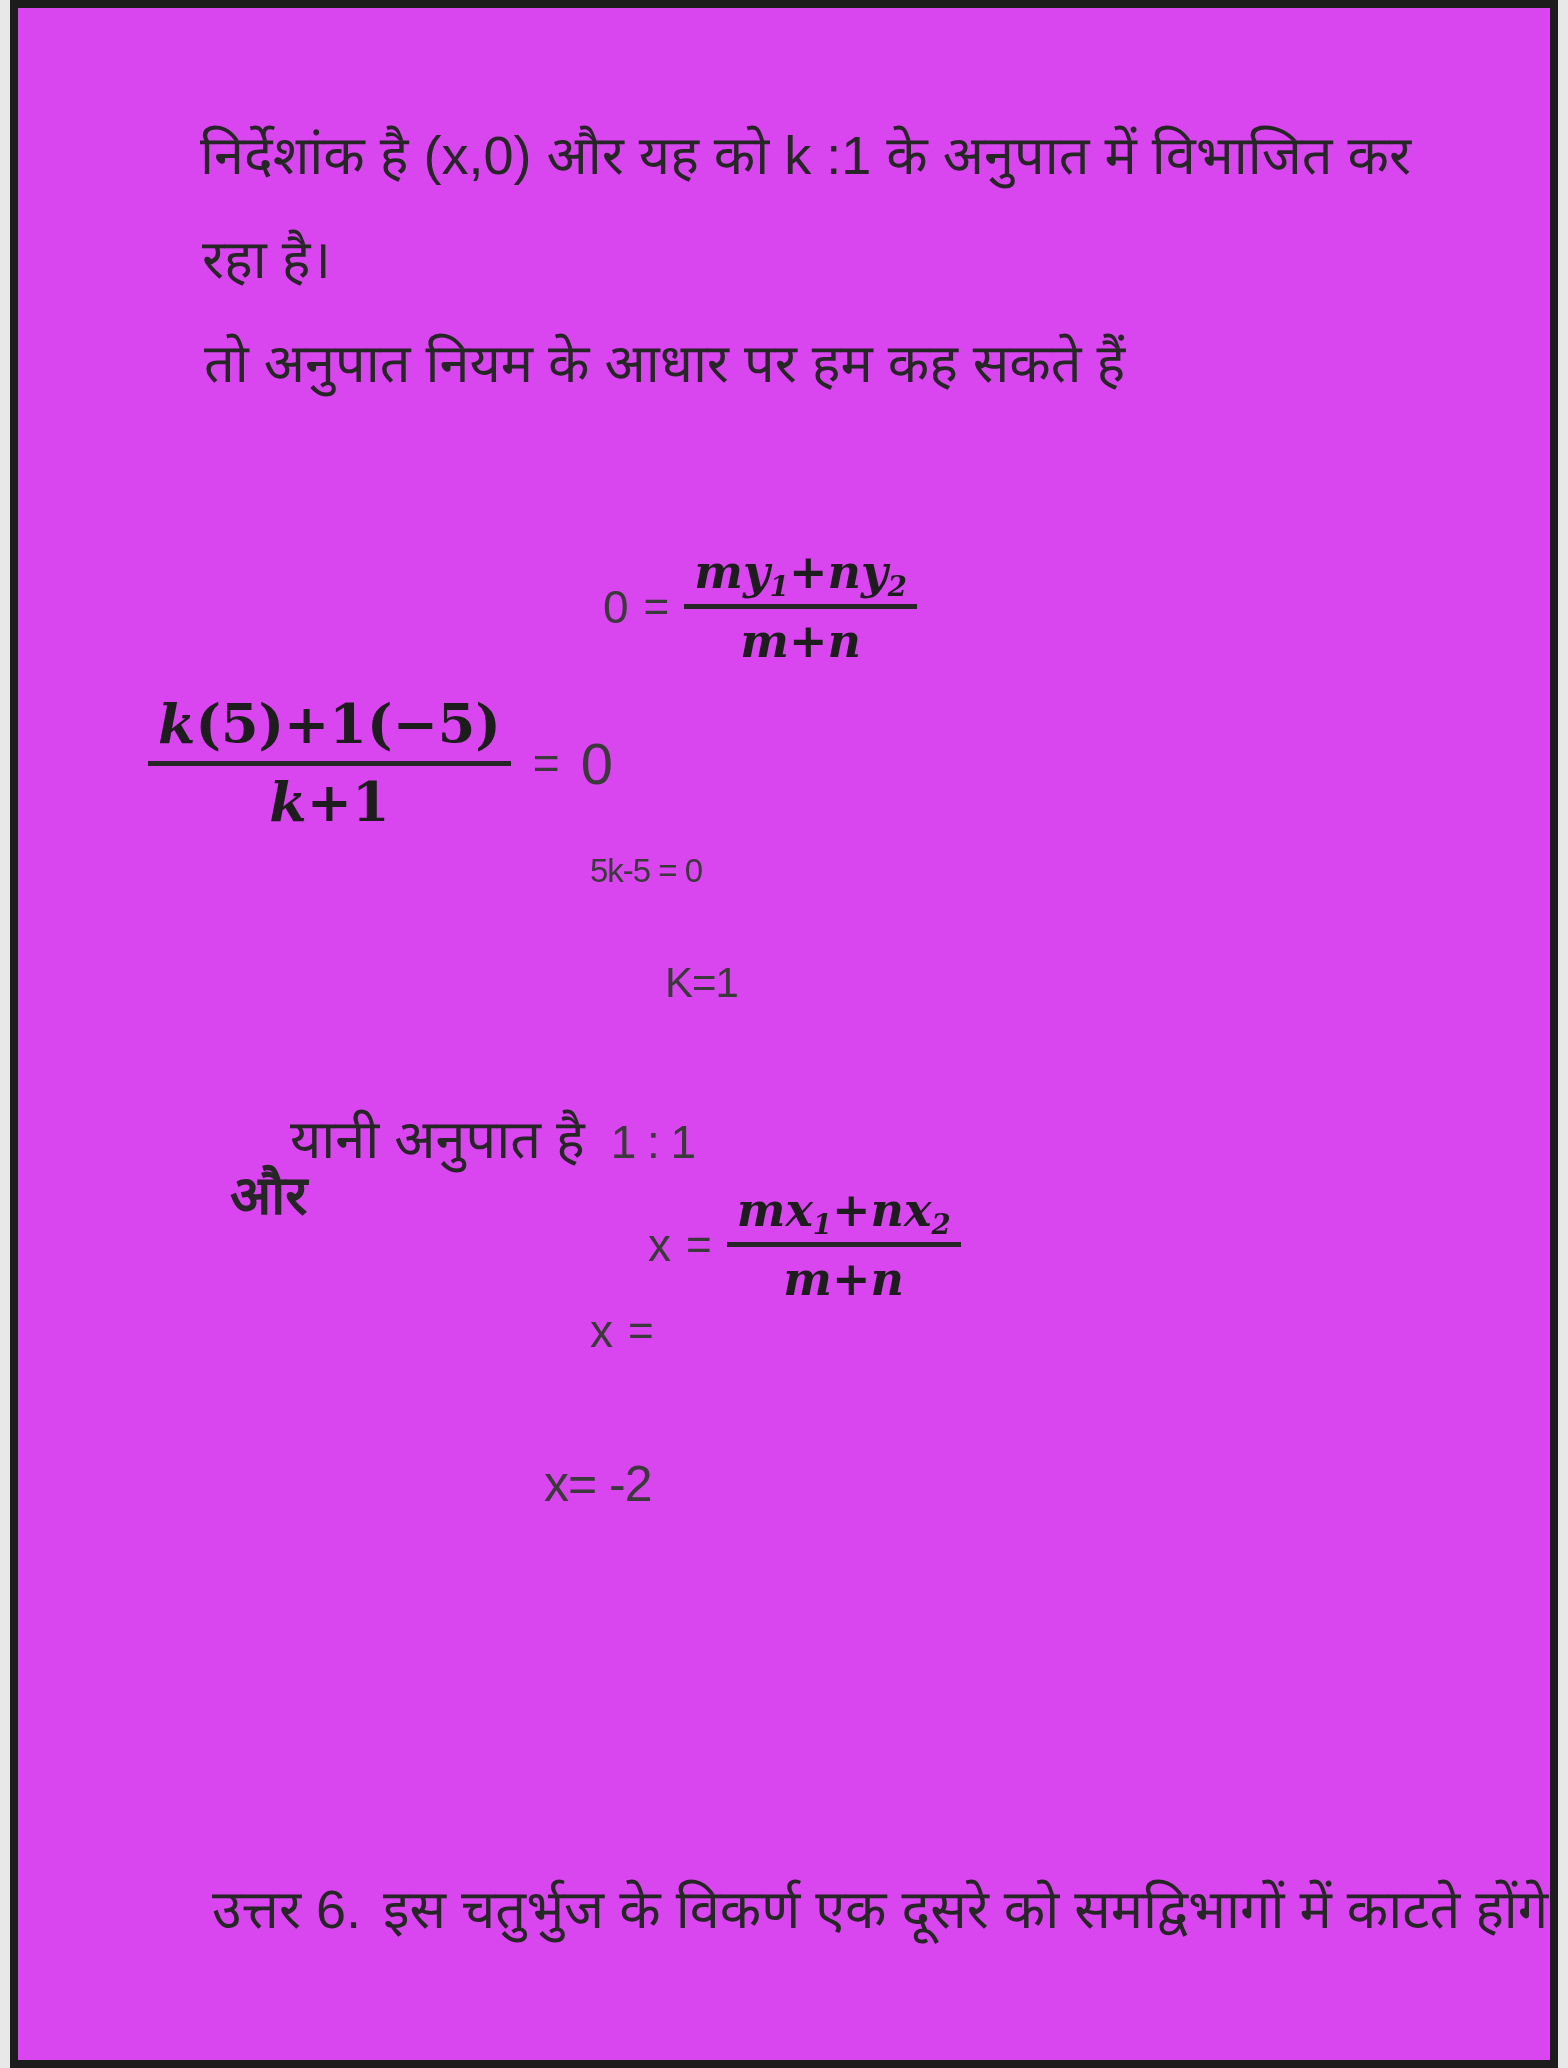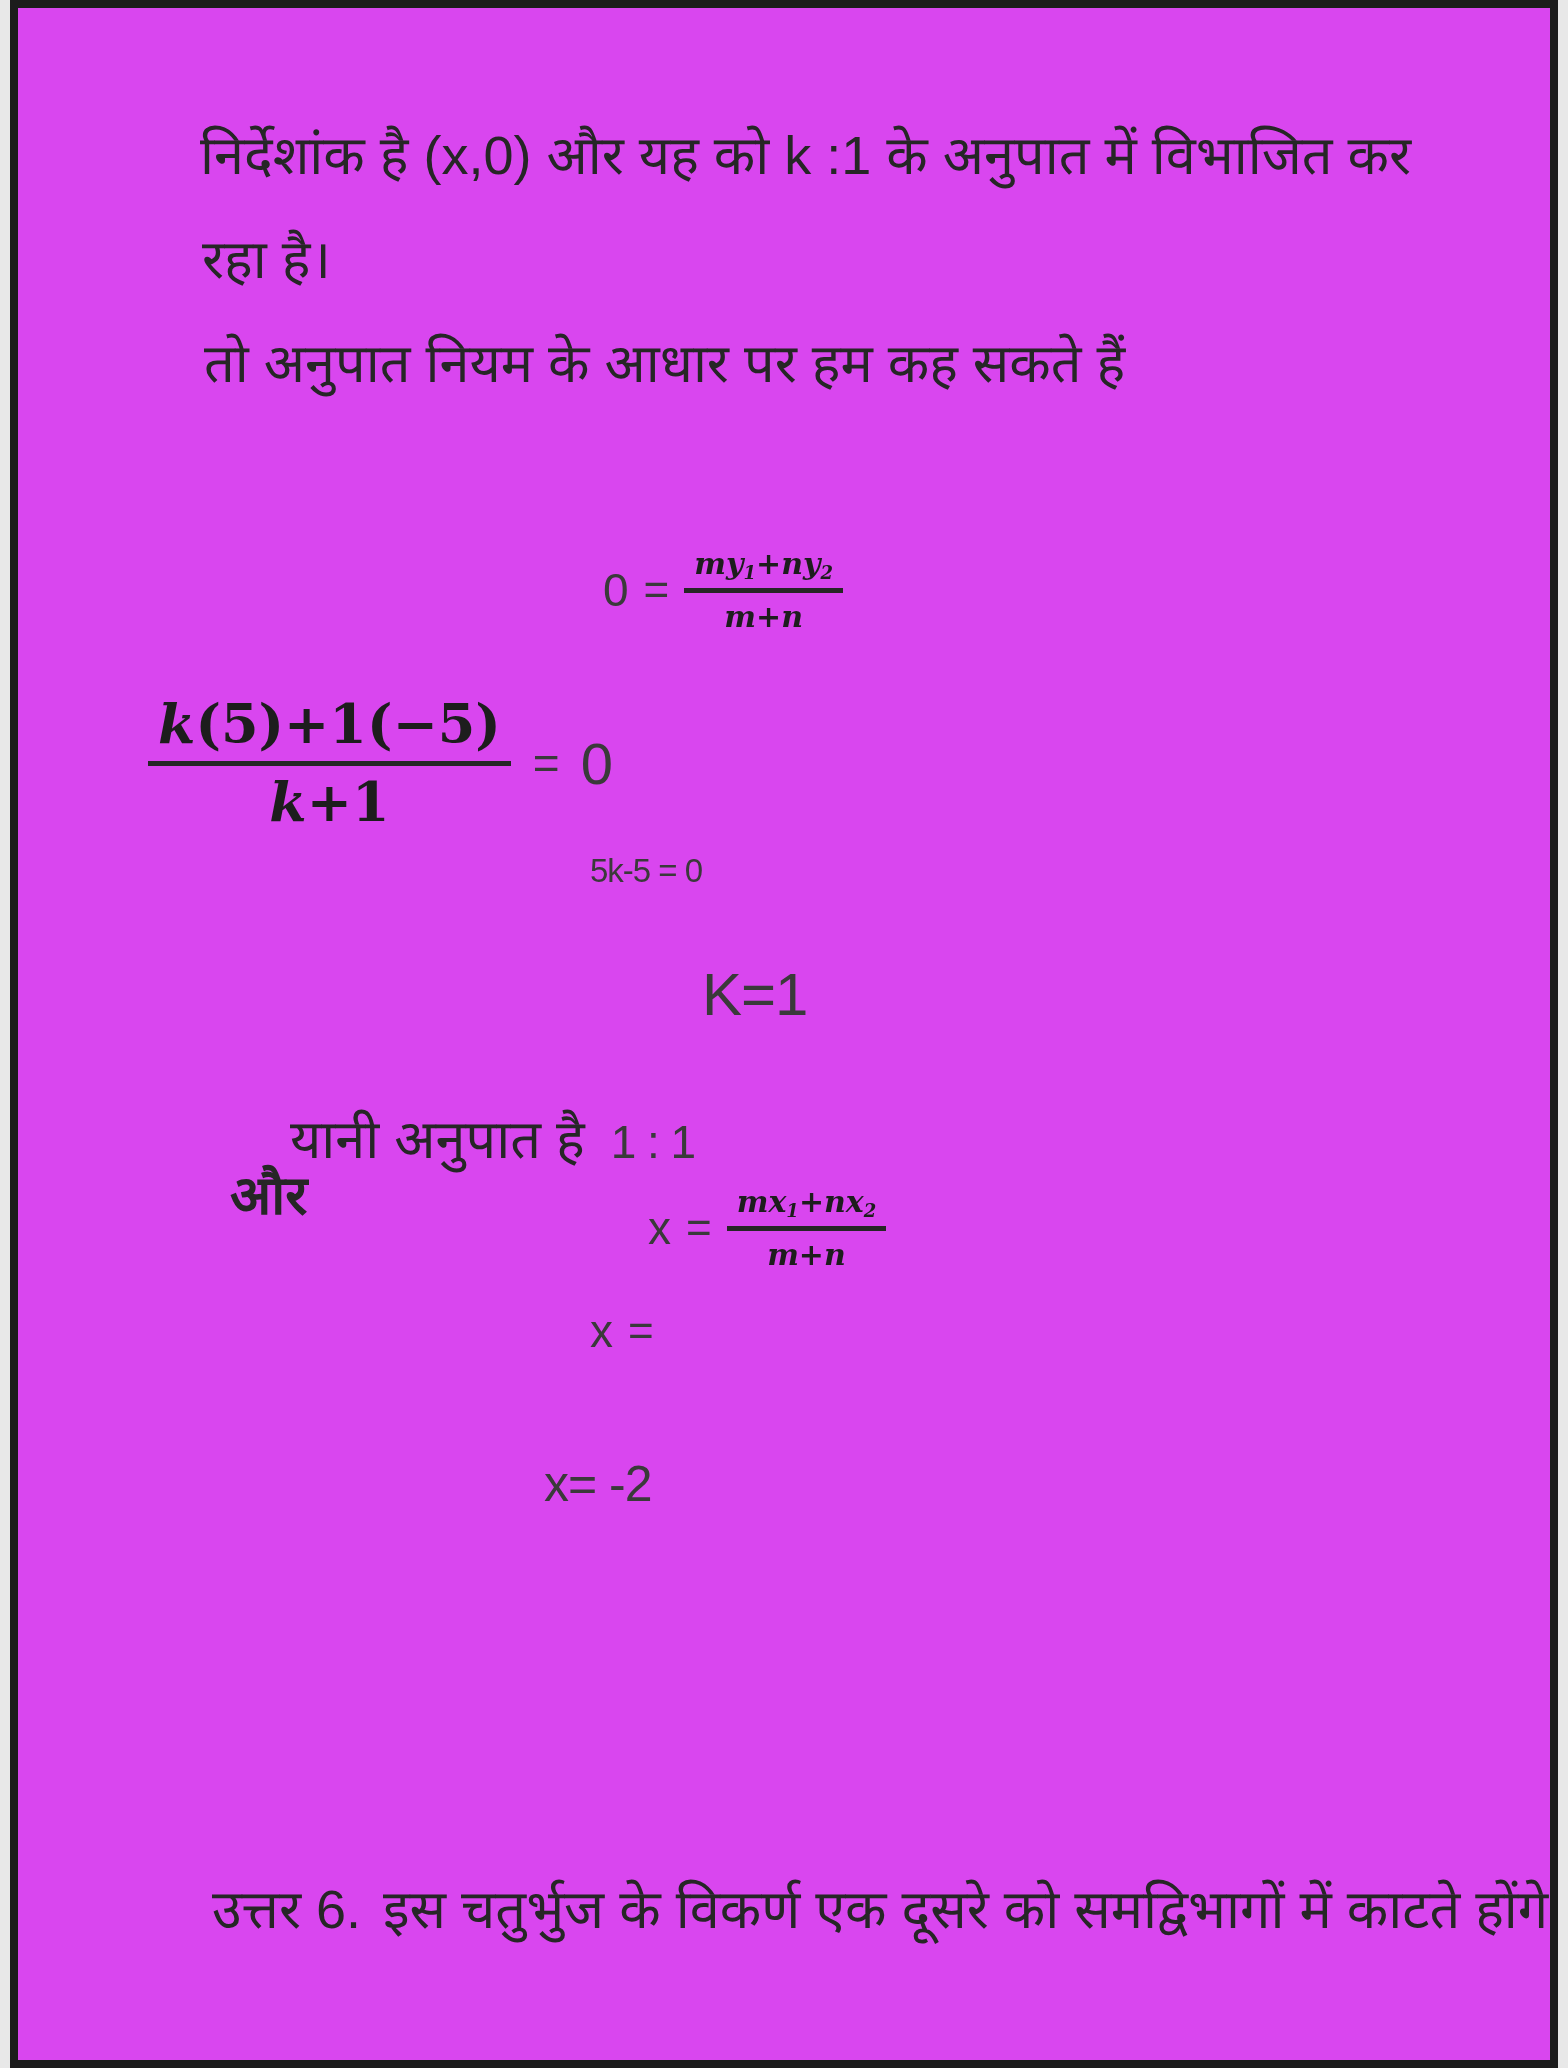--- a/index.html
+++ b/index.html
@@ -38,21 +38,21 @@
     align-items:center;
     gap:16px;
   }
   .frac{
     display:inline-flex;
     flex-direction:column;
     align-items:center;
     font-family:"DejaVu Serif",serif;
     font-weight:600;
     color:#1d1d1d;
-    font-size:30px;
+    font-size:46px;
   }
   .frac .num{
     padding:2px 10px 8px;
     border-bottom:5px solid #262626;
     line-height:1.05;
     white-space:nowrap;
   }
   .frac .den{
     padding:8px 10px 2px;
     line-height:1.05;
@@ -87,21 +87,21 @@
     <span class="frac" style="font-size:54px;">
       <span class="num"><span class="it">k</span><span class="up">(5)+1(−5)</span></span>
       <span class="den"><span class="it">k</span><span class="up">+1</span></span>
     </span>
     <span class="ml" style="font-size:46px;">=</span>
     <span class="ml big0">0</span>
   </div>
 
   <p class="hi ml" style="left:572px;top:842px;font-size:33px;">5k-5 = 0</p>
 
-  <p class="hi ml" style="left:684px;top:948px;font-size:60px;">K=1</p>
+  <p class="hi ml" style="left:647px;top:948px;font-size:42px;">K=1</p>
 
   <p class="hi" style="left:212px;top:1026px;">
     <span>यानी अनुपात है</span><span class="ml ratio-val">1 : 1</span>
   </p>
 
   <p class="hi" style="left:212px;top:1152px;font-weight:bold;">और</p>
 
   <div class="eqrow" style="left:630px;top:1176px;">
     <span class="ml" style="font-size:46px;">x</span>
     <span class="ml" style="font-size:44px;">=</span>

